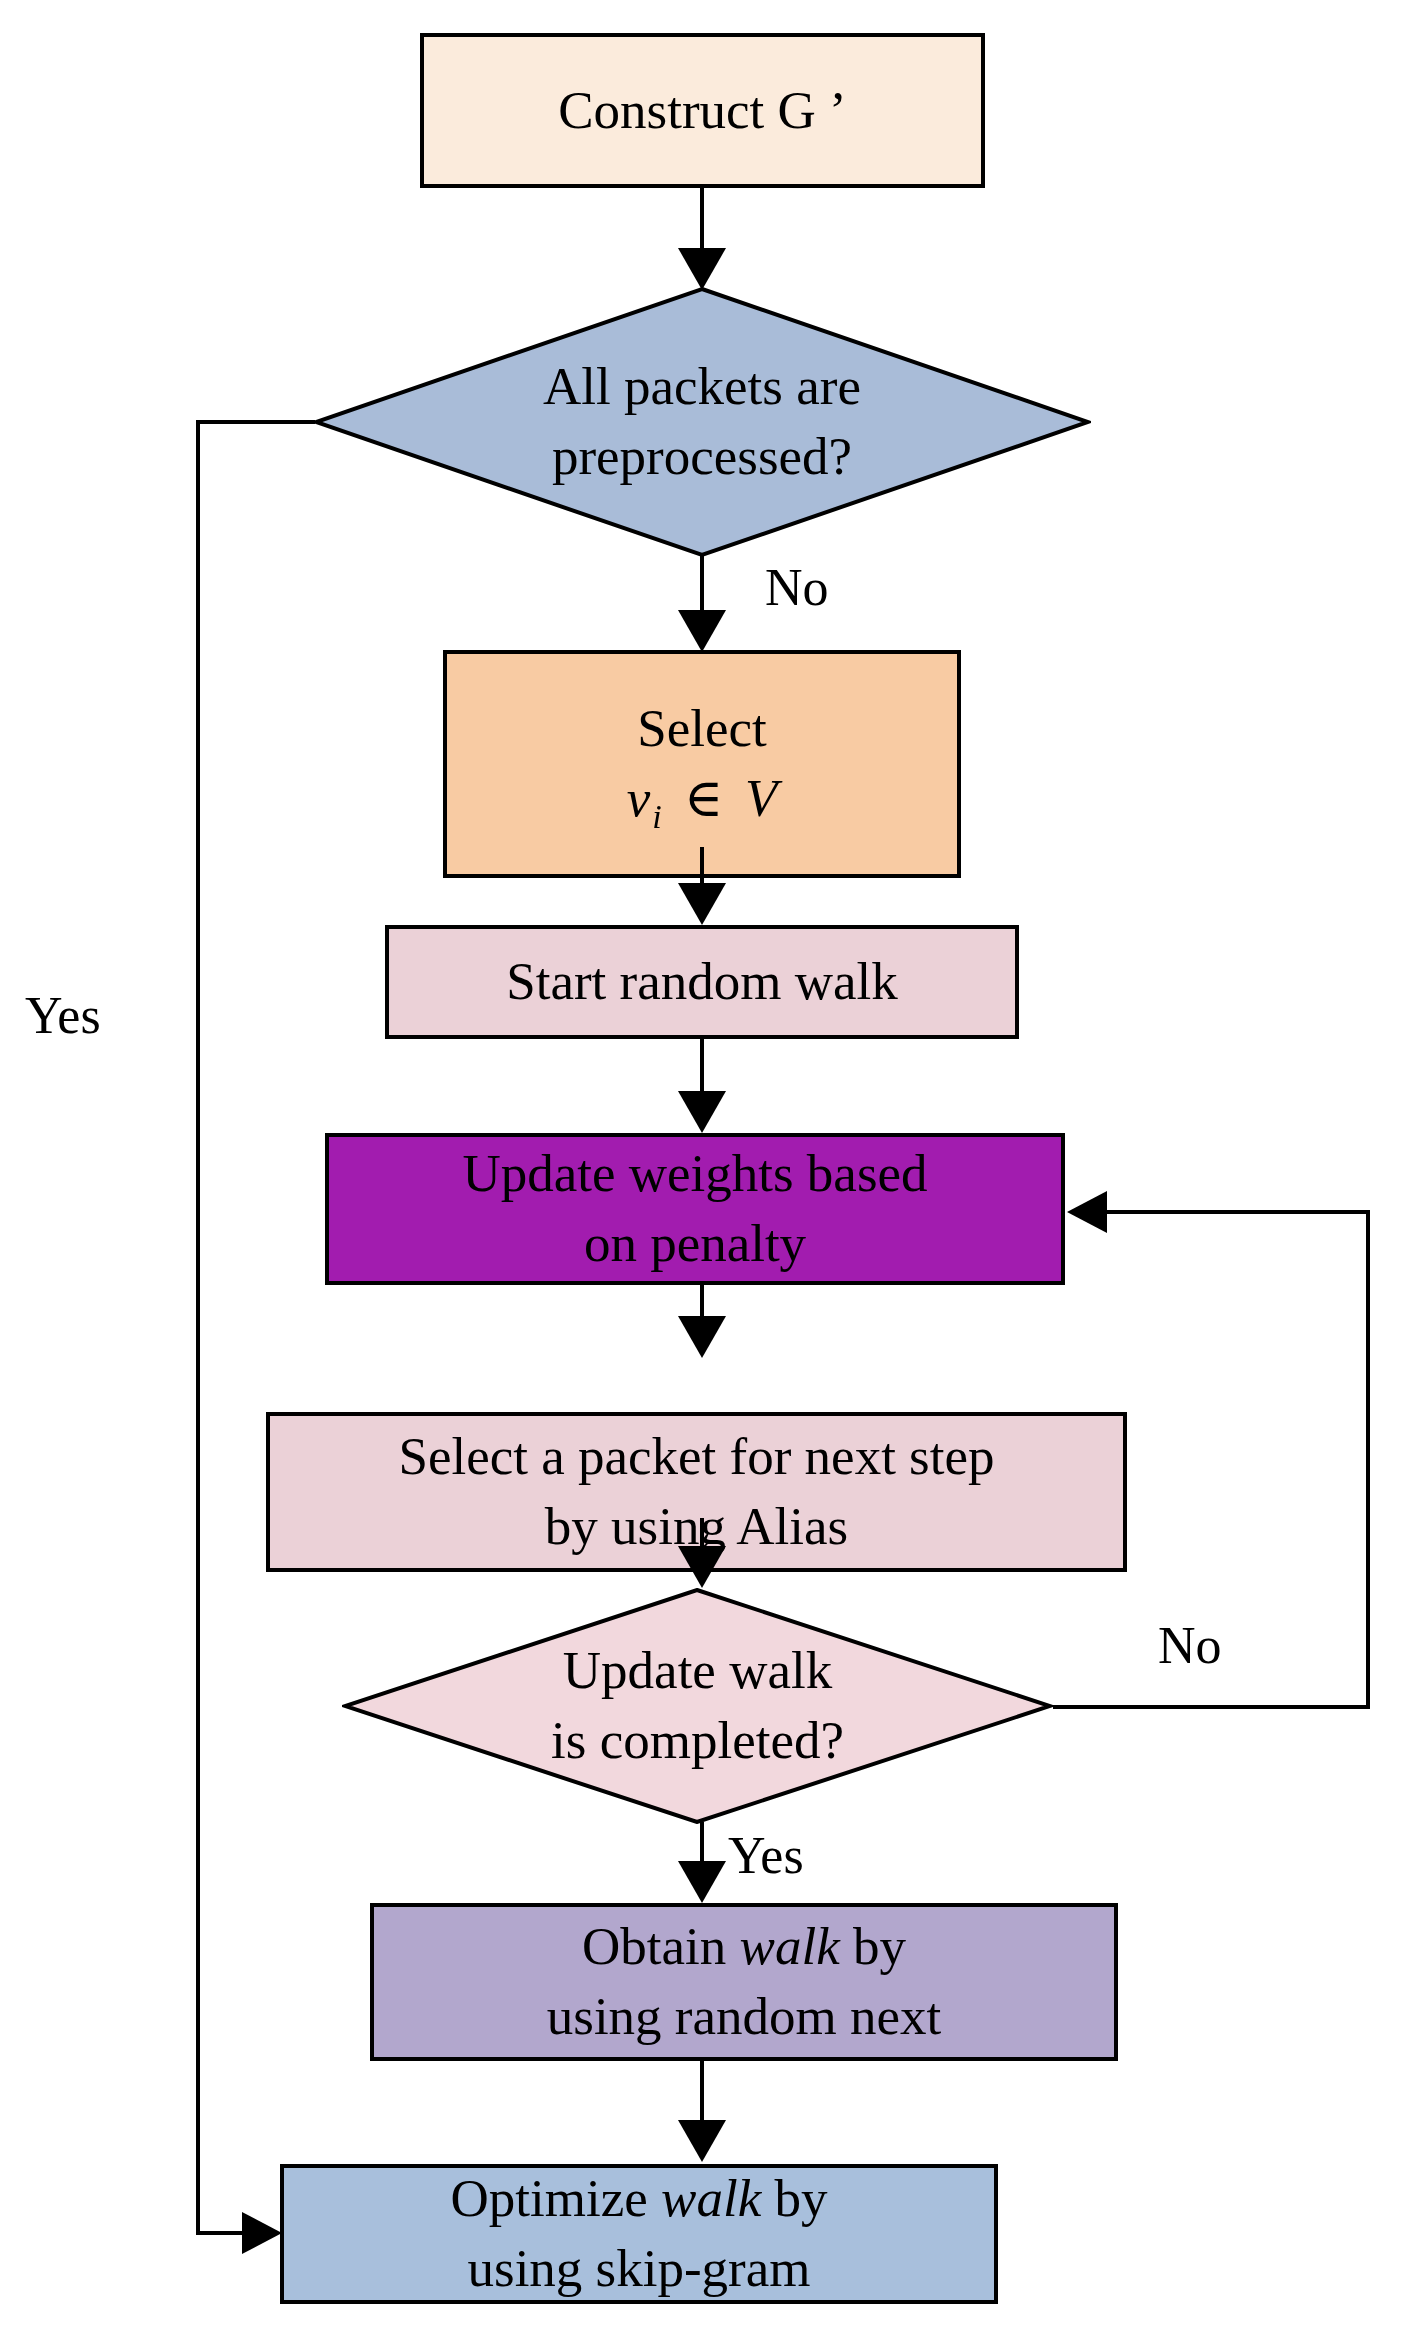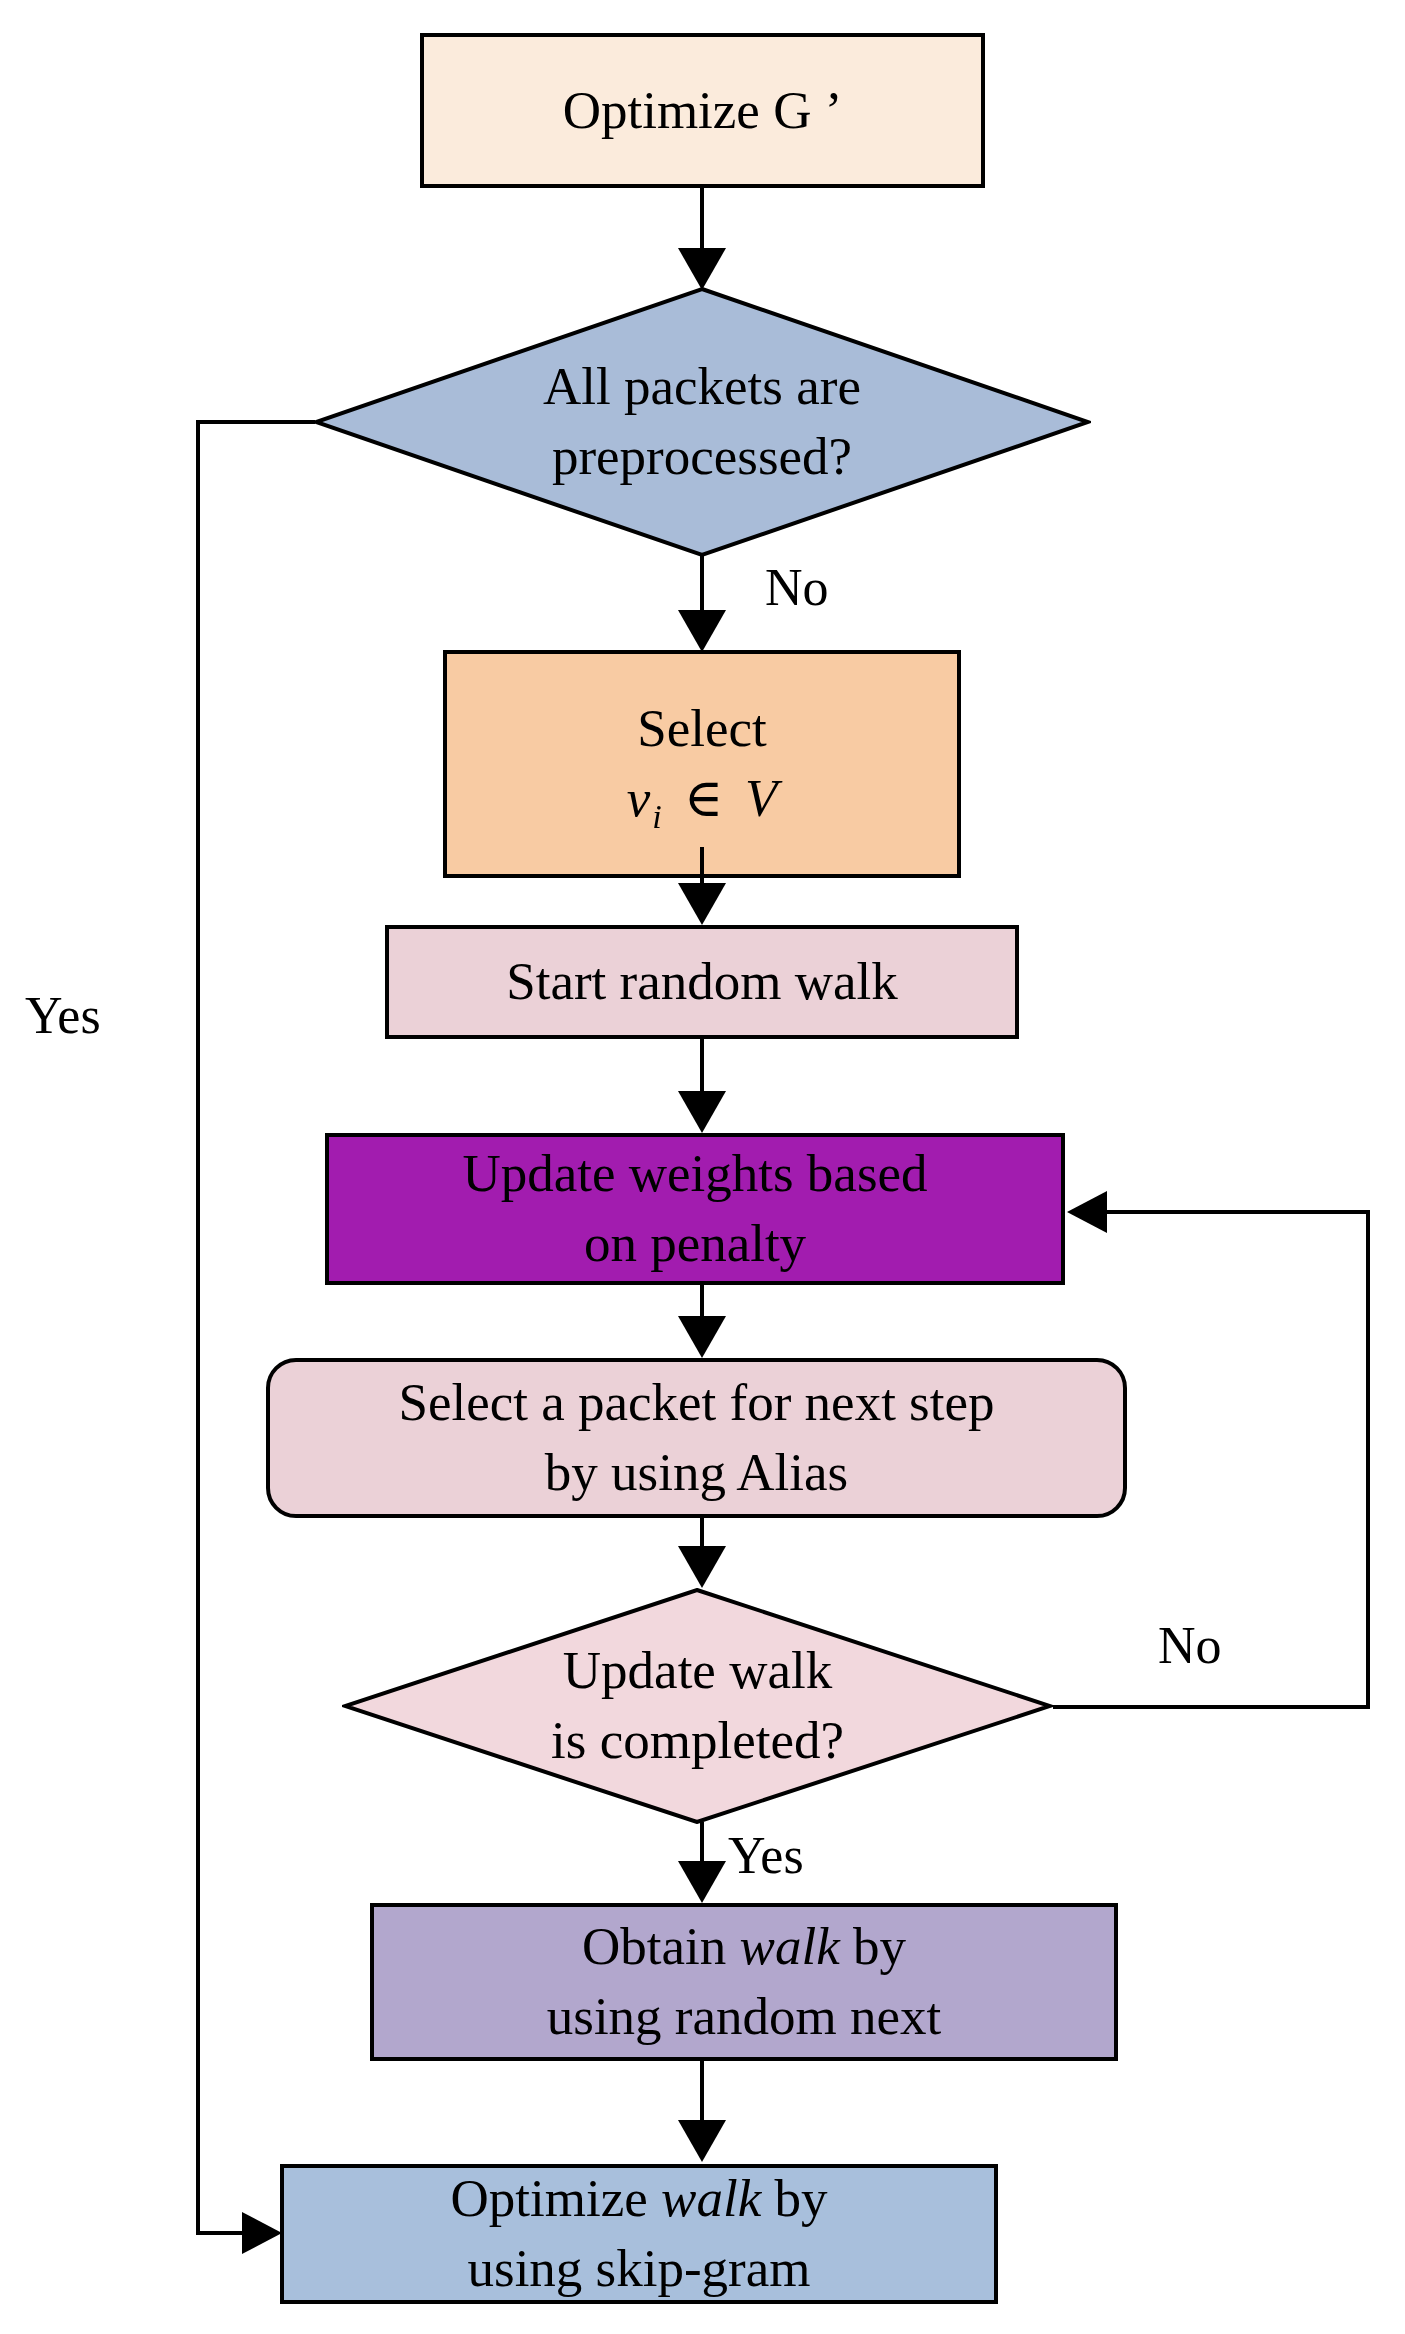--- a/index.html
+++ b/index.html
@@ -60,21 +60,21 @@
   .math-var{font-style:italic;}
   .math-sub{font-style:italic;font-size:34px;transform:translateY(12px);margin-left:2px;}
   .math-op{margin:0 22px;}
 </style>
 </head>
 <body>
 
 <div id="canvas">
 
   <div class="node" style="left: 420px; top: 33px; width: 565px; height: 155px; background: rgb(251, 235, 220);">
-    <span>Optimize G ’</span>
+    <span>Construct G ’</span>
   </div>
 
   <div class="vline" style="left:700px;top:188px;height:62px;"></div>
   <div class="arrow-down" style="left:678px;top:248px;"></div>
 
   <div class="diamond-wrap" style="left:313px;top:286px;width:778px;height:272px;">
     <svg width="778" height="272" viewBox="0 0 778 272">
       <polygon points="389,3 775,136 389,269 3,136" stroke="#000000" stroke-width="4" fill="#A9BCD8"></polygon>
     </svg>
     <div class="diamond-text">
@@ -109,21 +109,21 @@
   <div class="arrow-down" style="left:678px;top:1091px;"></div>
 
   <div class="node" style="left: 325px; top: 1133px; width: 740px; height: 152px; background: #a21caf;">
     <span>Update weights based</span>
     <span>on penalty</span>
   </div>
 
   <div class="vline" style="left:700px;top:1285px;height:33px;"></div>
   <div class="arrow-down" style="left:678px;top:1316px;"></div>
 
-  <div class="node" style="left: 266px; top: 1358px; width: 861px; height: 160px; background: rgb(235, 209, 215); border-radius: 30px;">
+  <div class="node" style="left: 266px; top: 1412px; width: 861px; height: 160px; background: rgb(235, 209, 215);">
     <span>Select a packet for next step</span>
     <span>by using Alias</span>
   </div>
 
   <div class="vline" style="left:700px;top:1518px;height:30px;"></div>
   <div class="arrow-down" style="left:678px;top:1546px;"></div>
 
   <div class="diamond-wrap" style="left:342px;top:1588px;width:711px;height:236px;">
     <svg width="711" height="236" viewBox="0 0 711 236">
       <polygon points="355,2 708,118 355,234 3,118" stroke="#000000" stroke-width="4" fill="#F2D8DD"></polygon>

